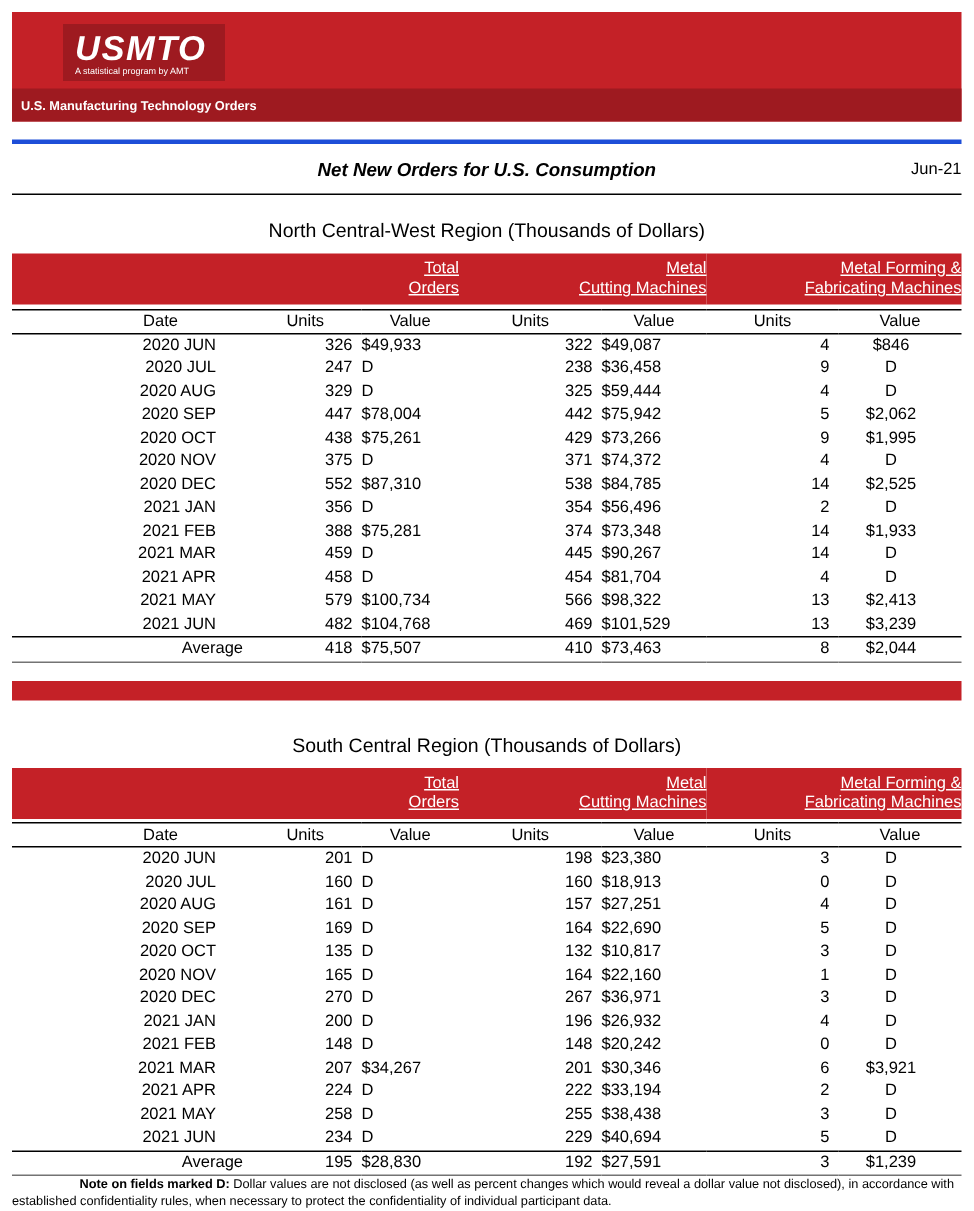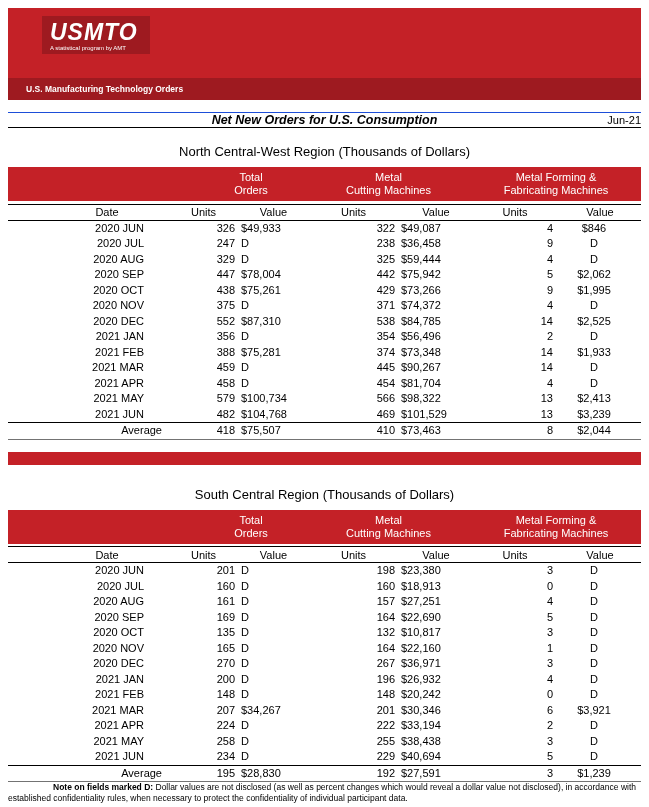--- a/index.html
+++ b/index.html
@@ -23,27 +23,27 @@
     padding:4px 12px 3px 8px;
   }
   .logo-text{
     color:#fff;font-size:23px;font-weight:bold;font-style:italic;
     letter-spacing:1px;line-height:24px;display:block;
   }
   .logo-tagline{color:#fff;font-size:6px;display:block;margin-top:1px;}
   .masthead-strip{
     background:var(--dark-red);color:#fff;
     font-size:8.5px;font-weight:bold;
-    padding:6px 0 6px 18px;margin-top:20px;
+    padding:6px 0 6px 6px;margin-top:1px;
   }
   
   .titlebar{
     margin-top:12px;width:633px;
-    border-top:1px solid #1d4ed8;border-bottom:1px solid #000;
-    position:relative;height:16px;
+    border-top:3px solid #1d4ed8;border-bottom:1px solid #000;
+    position:relative;height:37px;
     display:flex;align-items:center;justify-content:center;
   }
   .report-title{font-size:12.5px;font-weight:bold;font-style:italic;}
   .report-period{
     position:absolute;right:0;top:0;height:100%;
     display:flex;align-items:center;font-size:11px;
   }
   
   .section-title{
     text-align:center;font-size:13px;margin-top:16px;margin-bottom:8px;
@@ -55,22 +55,23 @@
   }
   col.c-date{width:158px;}
   col.c-u1{width:75px;}
   col.c-v1{width:65px;}
   col.c-u2{width:95px;}
   col.c-v2{width:70px;}
   col.c-u3{width:88px;}
   col.c-v3{width:82px;}
   tr.band th{
     background:var(--brand-red);color:#fff;font-weight:normal;
-    font-size:11px;line-height:13px;padding:4px 0;text-align:center;
+    font-size:11px;line-height:13px;padding:4px 0;text-align:right;
     vertical-align:top;
+    text-decoration:underline;
   }
   tr.band th span{display:block;}
   tr.band th.g1{padding-left:30px;}
   tr.spacer td{height:3px;line-height:3px;font-size:1px;}
   tr.subhead th{
     border-top:1px solid #000;border-bottom:1px solid #000;
     font-weight:normal;font-size:11px;height:16px;text-align:center;
   }
   tr.subhead th.h-date{text-align:center;padding-left:40px;}
   td{height:15.5px;line-height:15.5px;white-space:nowrap;}

